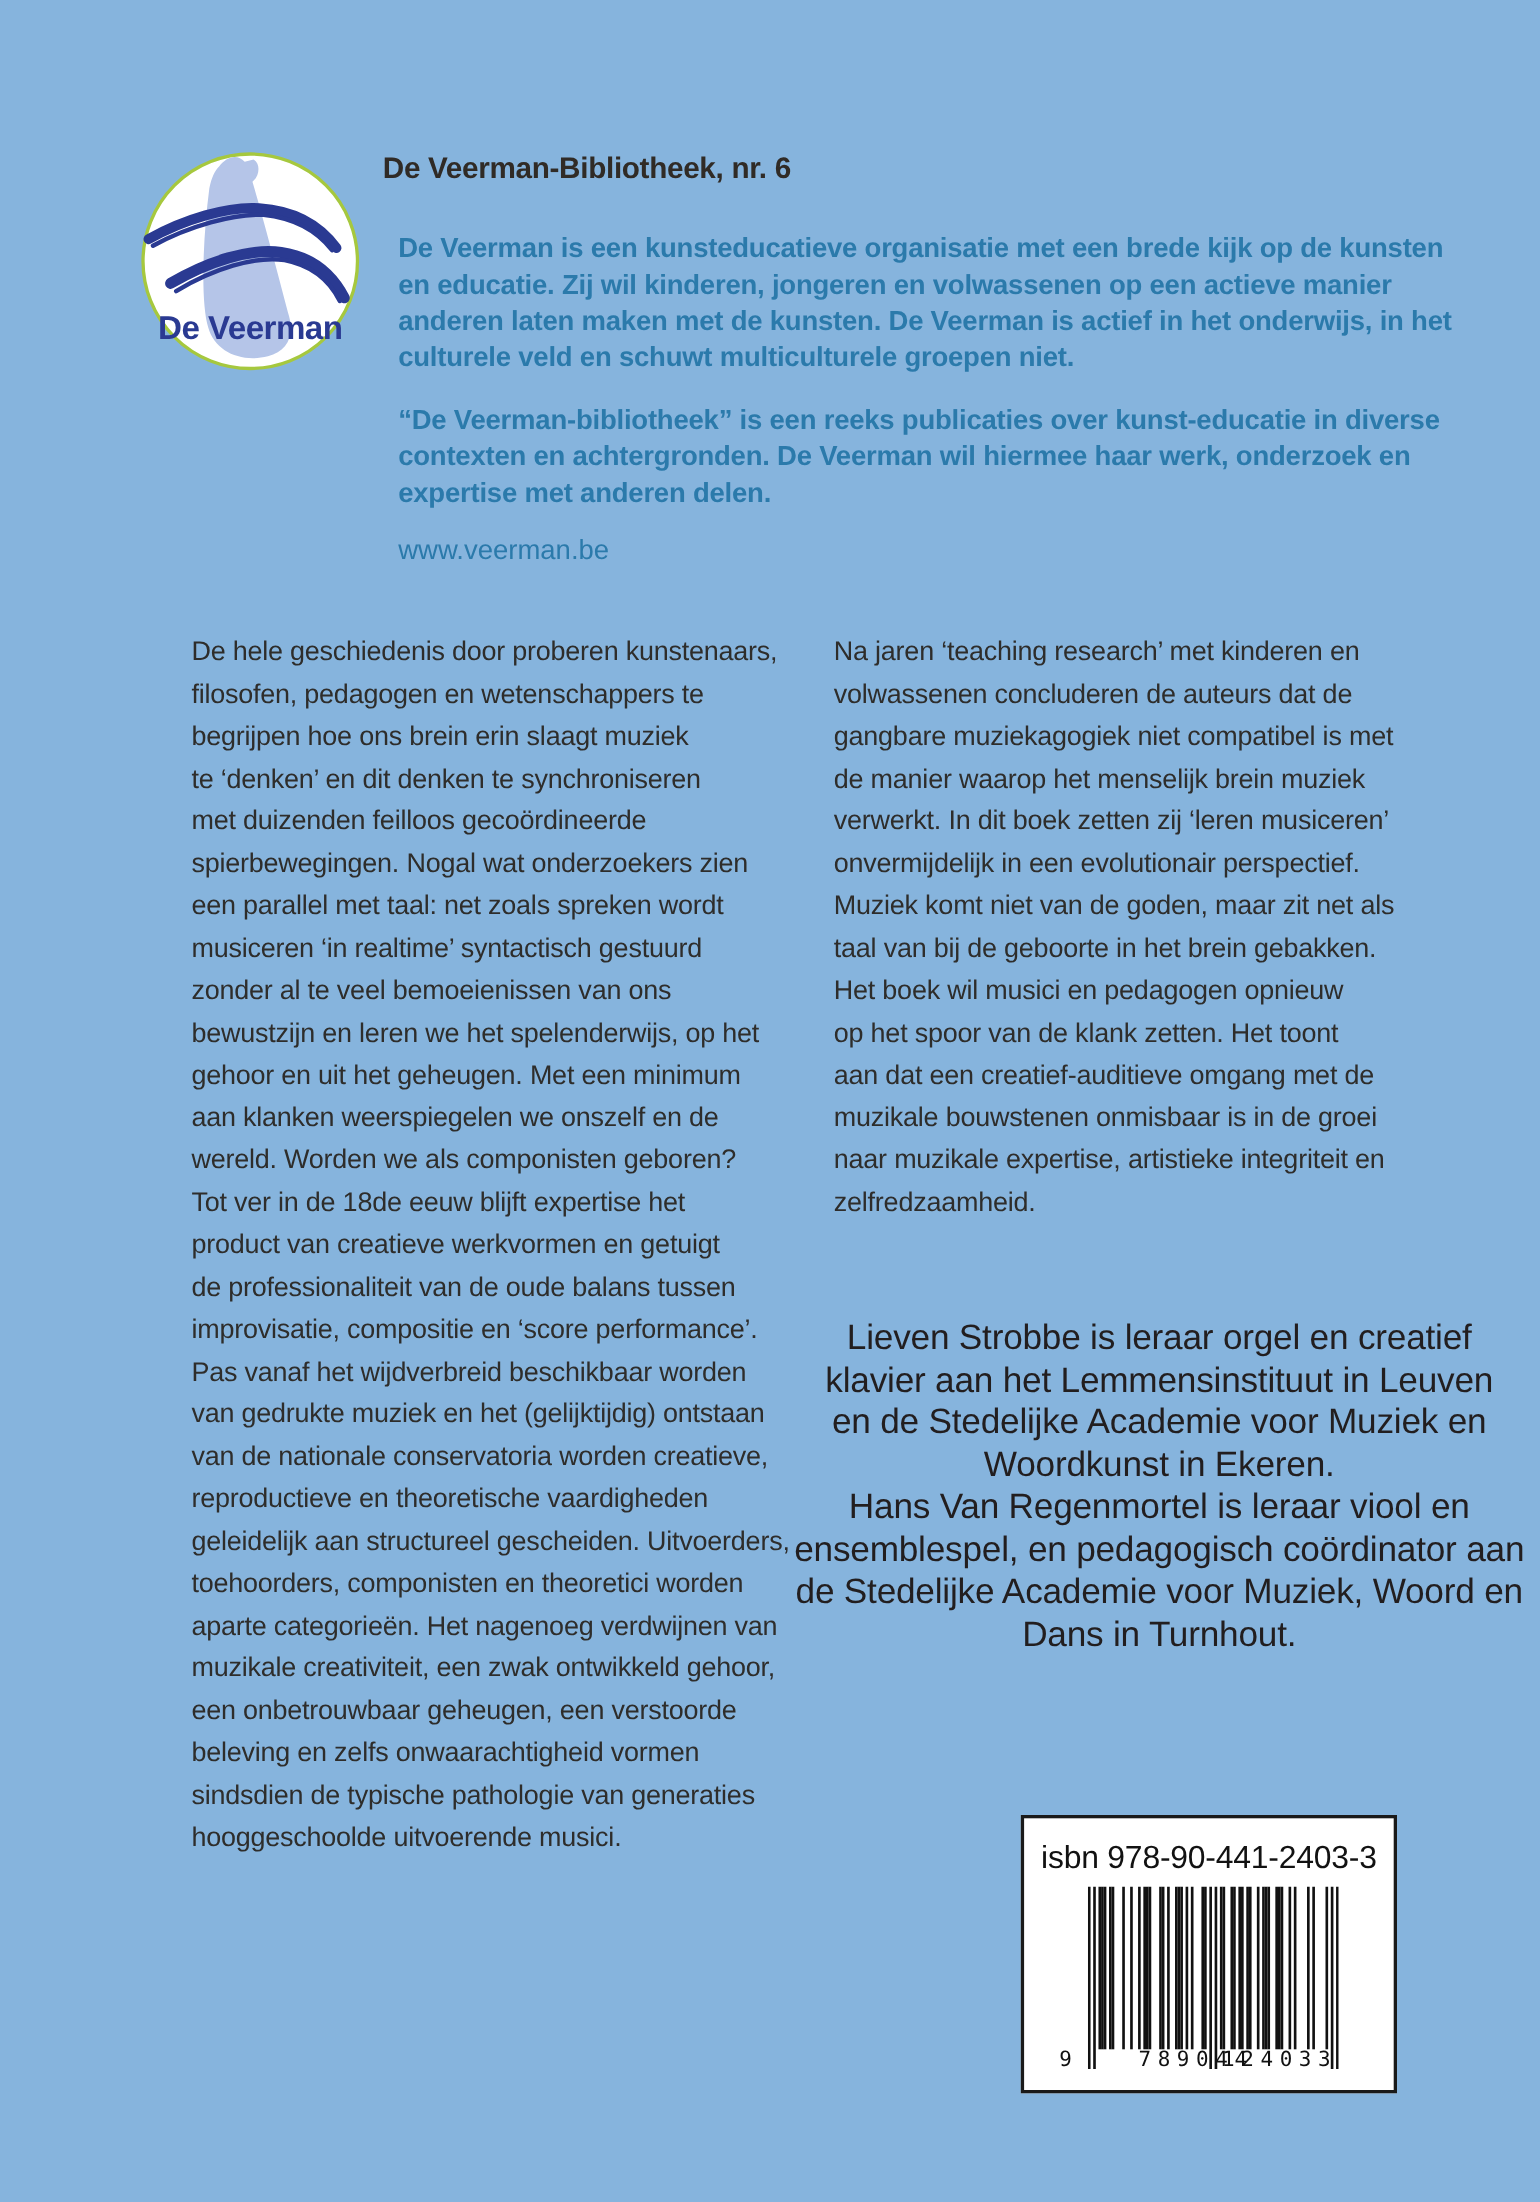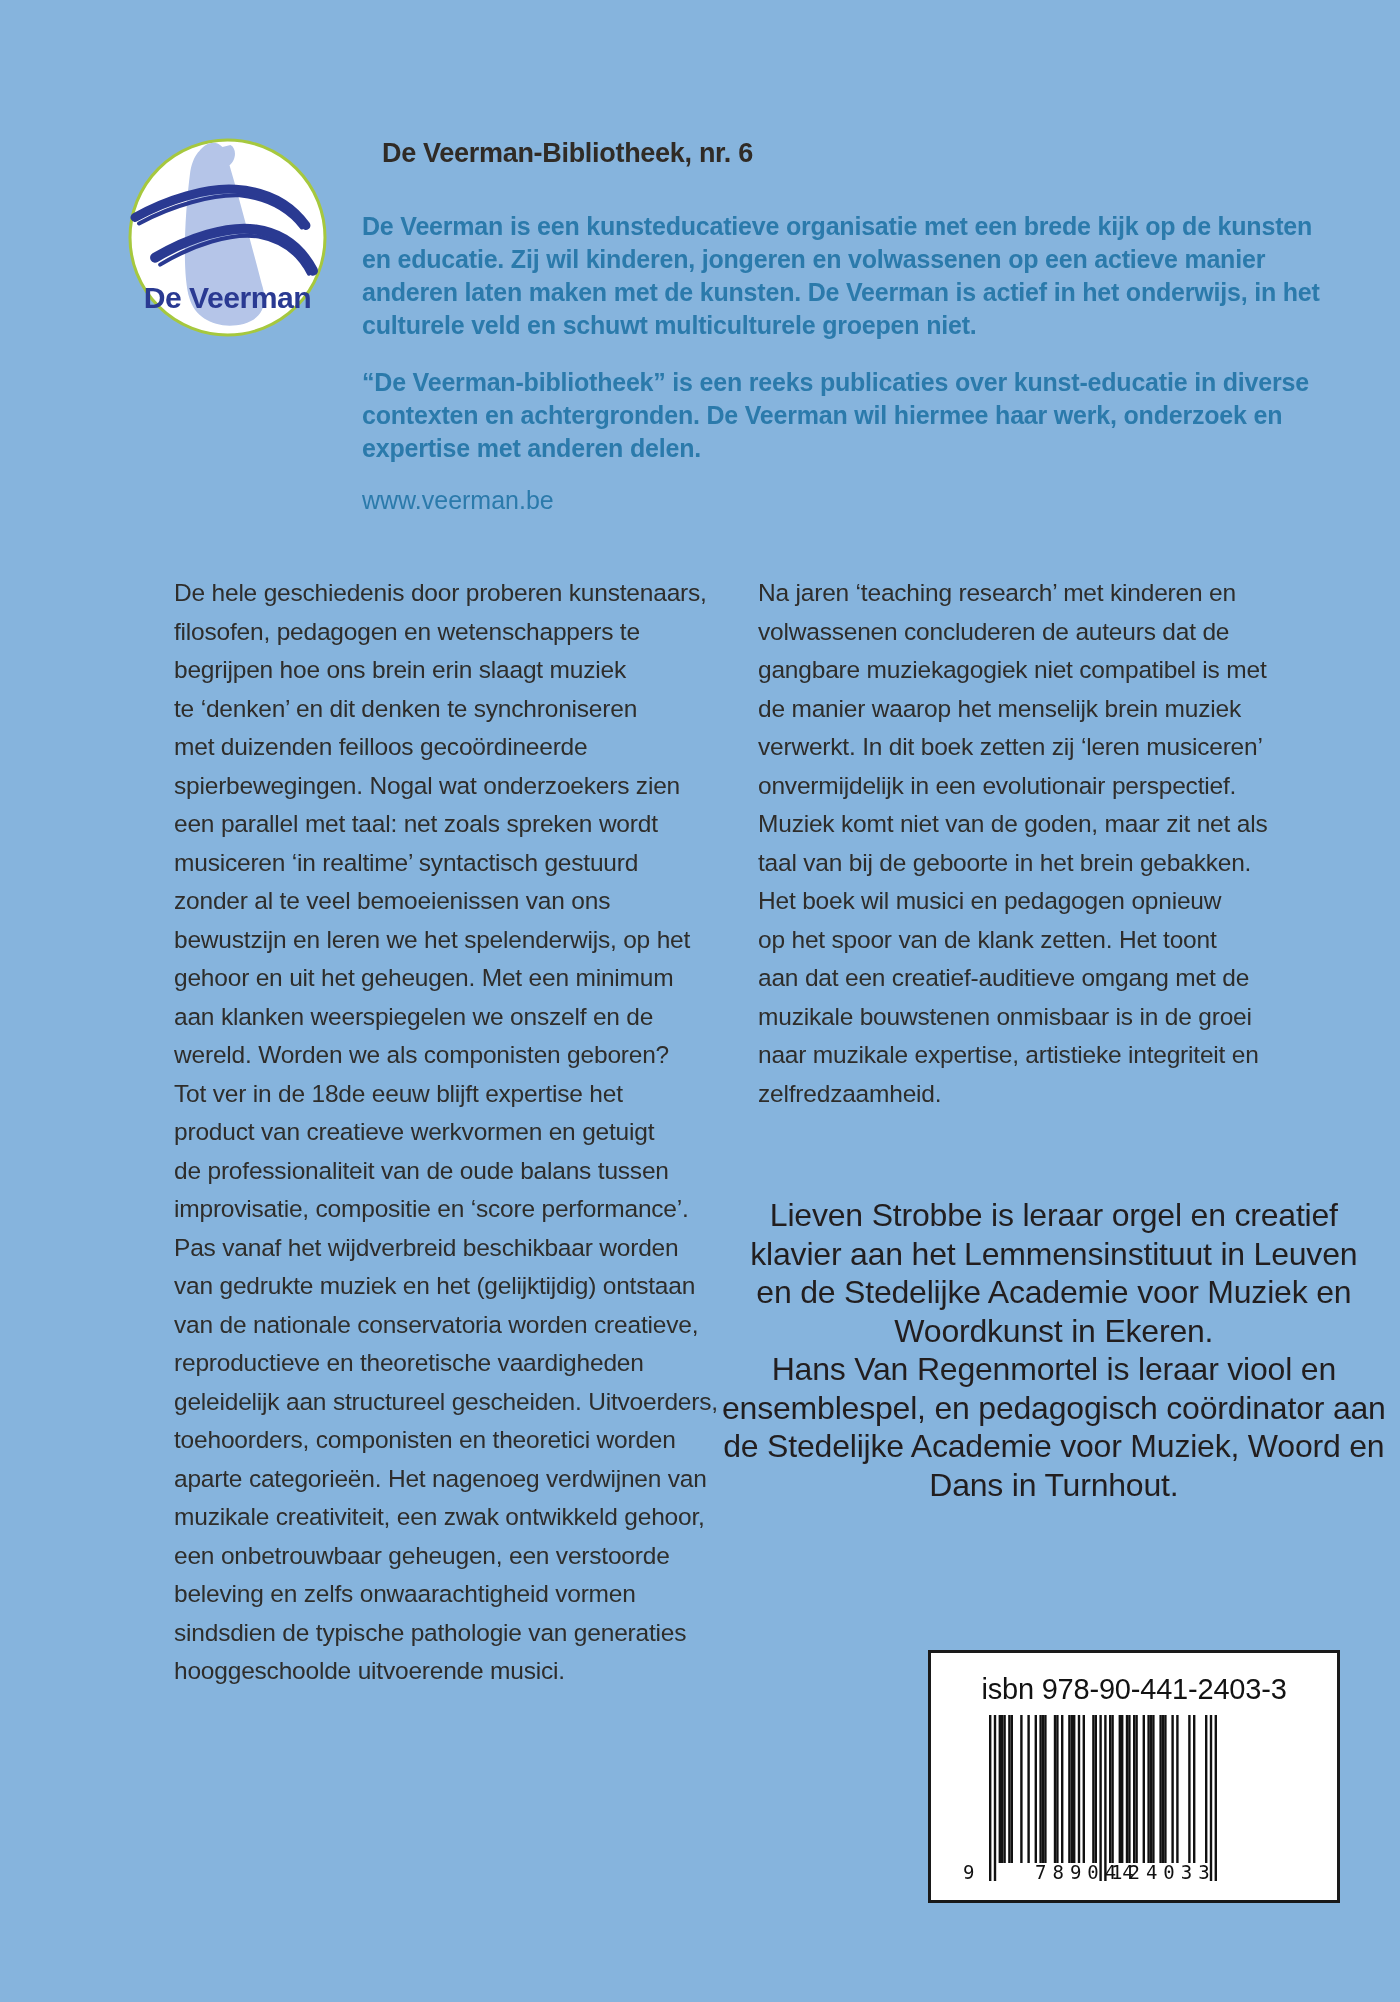--- a/index.html
+++ b/index.html
@@ -14,21 +14,21 @@
   
   .logo-wrap{position:absolute;left:127px;top:137px;width:201px;height:201px;}
   .logo-ring{fill:#ffffff;stroke:var(--logo-ring-green,#a6c83e);stroke-width:3;}
   .logo-boat{fill:var(--logo-light-blue,#b5c5e8);}
   .logo-stroke{fill:none;stroke:var(--logo-navy,#2a3a92);stroke-linecap:round;}
   .logo-text{fill:var(--logo-navy,#2a3a92);font-family:"Liberation Sans",sans-serif;
     font-weight:700;font-size:30px;letter-spacing:-0.5px;}
 
   
   .series-title{
-    position:absolute;left:382px;top:138px;
+    position:absolute;left:348px;top:138px;
     font-size:27px;font-weight:700;letter-spacing:-0.3px;
     color:var(--title-text,#302b26);white-space:nowrap;text-align:right;
   }
   .info-para{position:absolute;left:362px;color:var(--info-text,#2b7aab);
     font-size:25px;letter-spacing:-0.2px;}
   .info-para .tline{line-height:33px;white-space:nowrap;font-weight:bold;}
   .about-para{top:210px;}
   .series-para{top:366px;}
   .website{
     position:absolute;left:362px;top:486px;
@@ -41,21 +41,21 @@
   .body-col .tline{line-height:38.5px;white-space:nowrap;}
   .col-left{left:138px;}
   .col-right{left:722px;}
 
   .authors{position:absolute;left:722px;top:1196px;
     color:var(--authors-text,#221e1f);font-size:32px;font-weight:400;letter-spacing:-0.2px;text-align:center;}
   .authors .tline{line-height:38.5px;white-space:nowrap;}
 
   
   .barcode-box{
-    position:absolute;left:928px;top:1650px;width:412px;height:253px;
+    position:absolute;left:928px;top:1650px;width:342px;height:253px;
     background:#ffffff;border:3px solid var(--barcode-border,#1a1a1a);
     box-sizing:border-box;
   }
   .isbn-label{
     position:absolute;top:20px;left:0;width:100%;text-align:center;
     font-size:29px;color:#121212;letter-spacing:-0.2px;white-space:nowrap;
   }
   .barcode-wrap{position:absolute;left:58px;top:62px;width:228px;height:166px;}
   #barcode-svg{position:absolute;left:0;top:0;}
   .bc-digit{position:absolute;font-family:"DejaVu Sans Mono","Liberation Mono",monospace;

